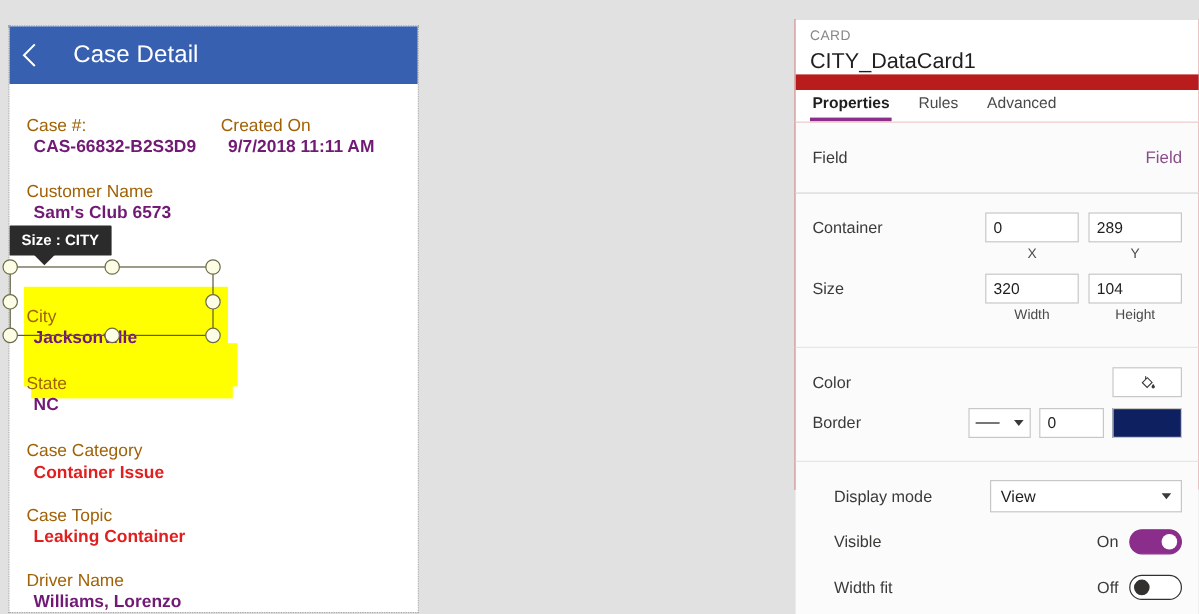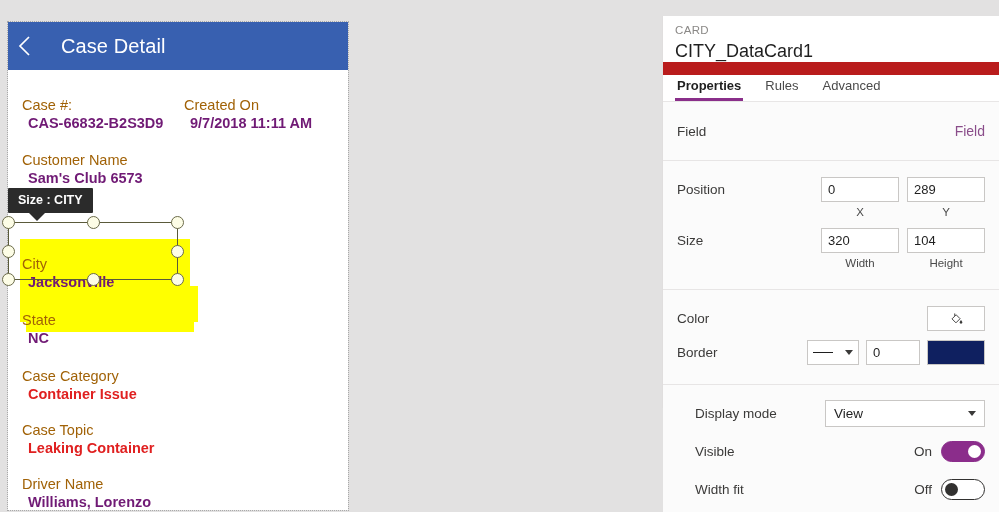--- a/index.html
+++ b/index.html
@@ -442,21 +442,21 @@
 
     <div class="section" style="padding-top:18px; padding-bottom:18px;">
       <div class="prow" style="min-height:22px; margin-bottom:0;">
         <div class="prow-label">Field</div>
         <div class="link-edit">Field</div>
       </div>
     </div>
 
     <div class="section">
       <div class="prow" style="margin-bottom:0;">
-        <div class="prow-label">Position</div>
+        <div class="prow-label">Container</div>
         <div class="fieldgroup">
           <div class="twocol">
             <div class="numbox">0</div>
             <div class="numbox">289</div>
           </div>
         </div>
       </div>
       <div class="subcap" style="justify-content:flex-end;">
         <span>X</span>
         <span>Y</span>

